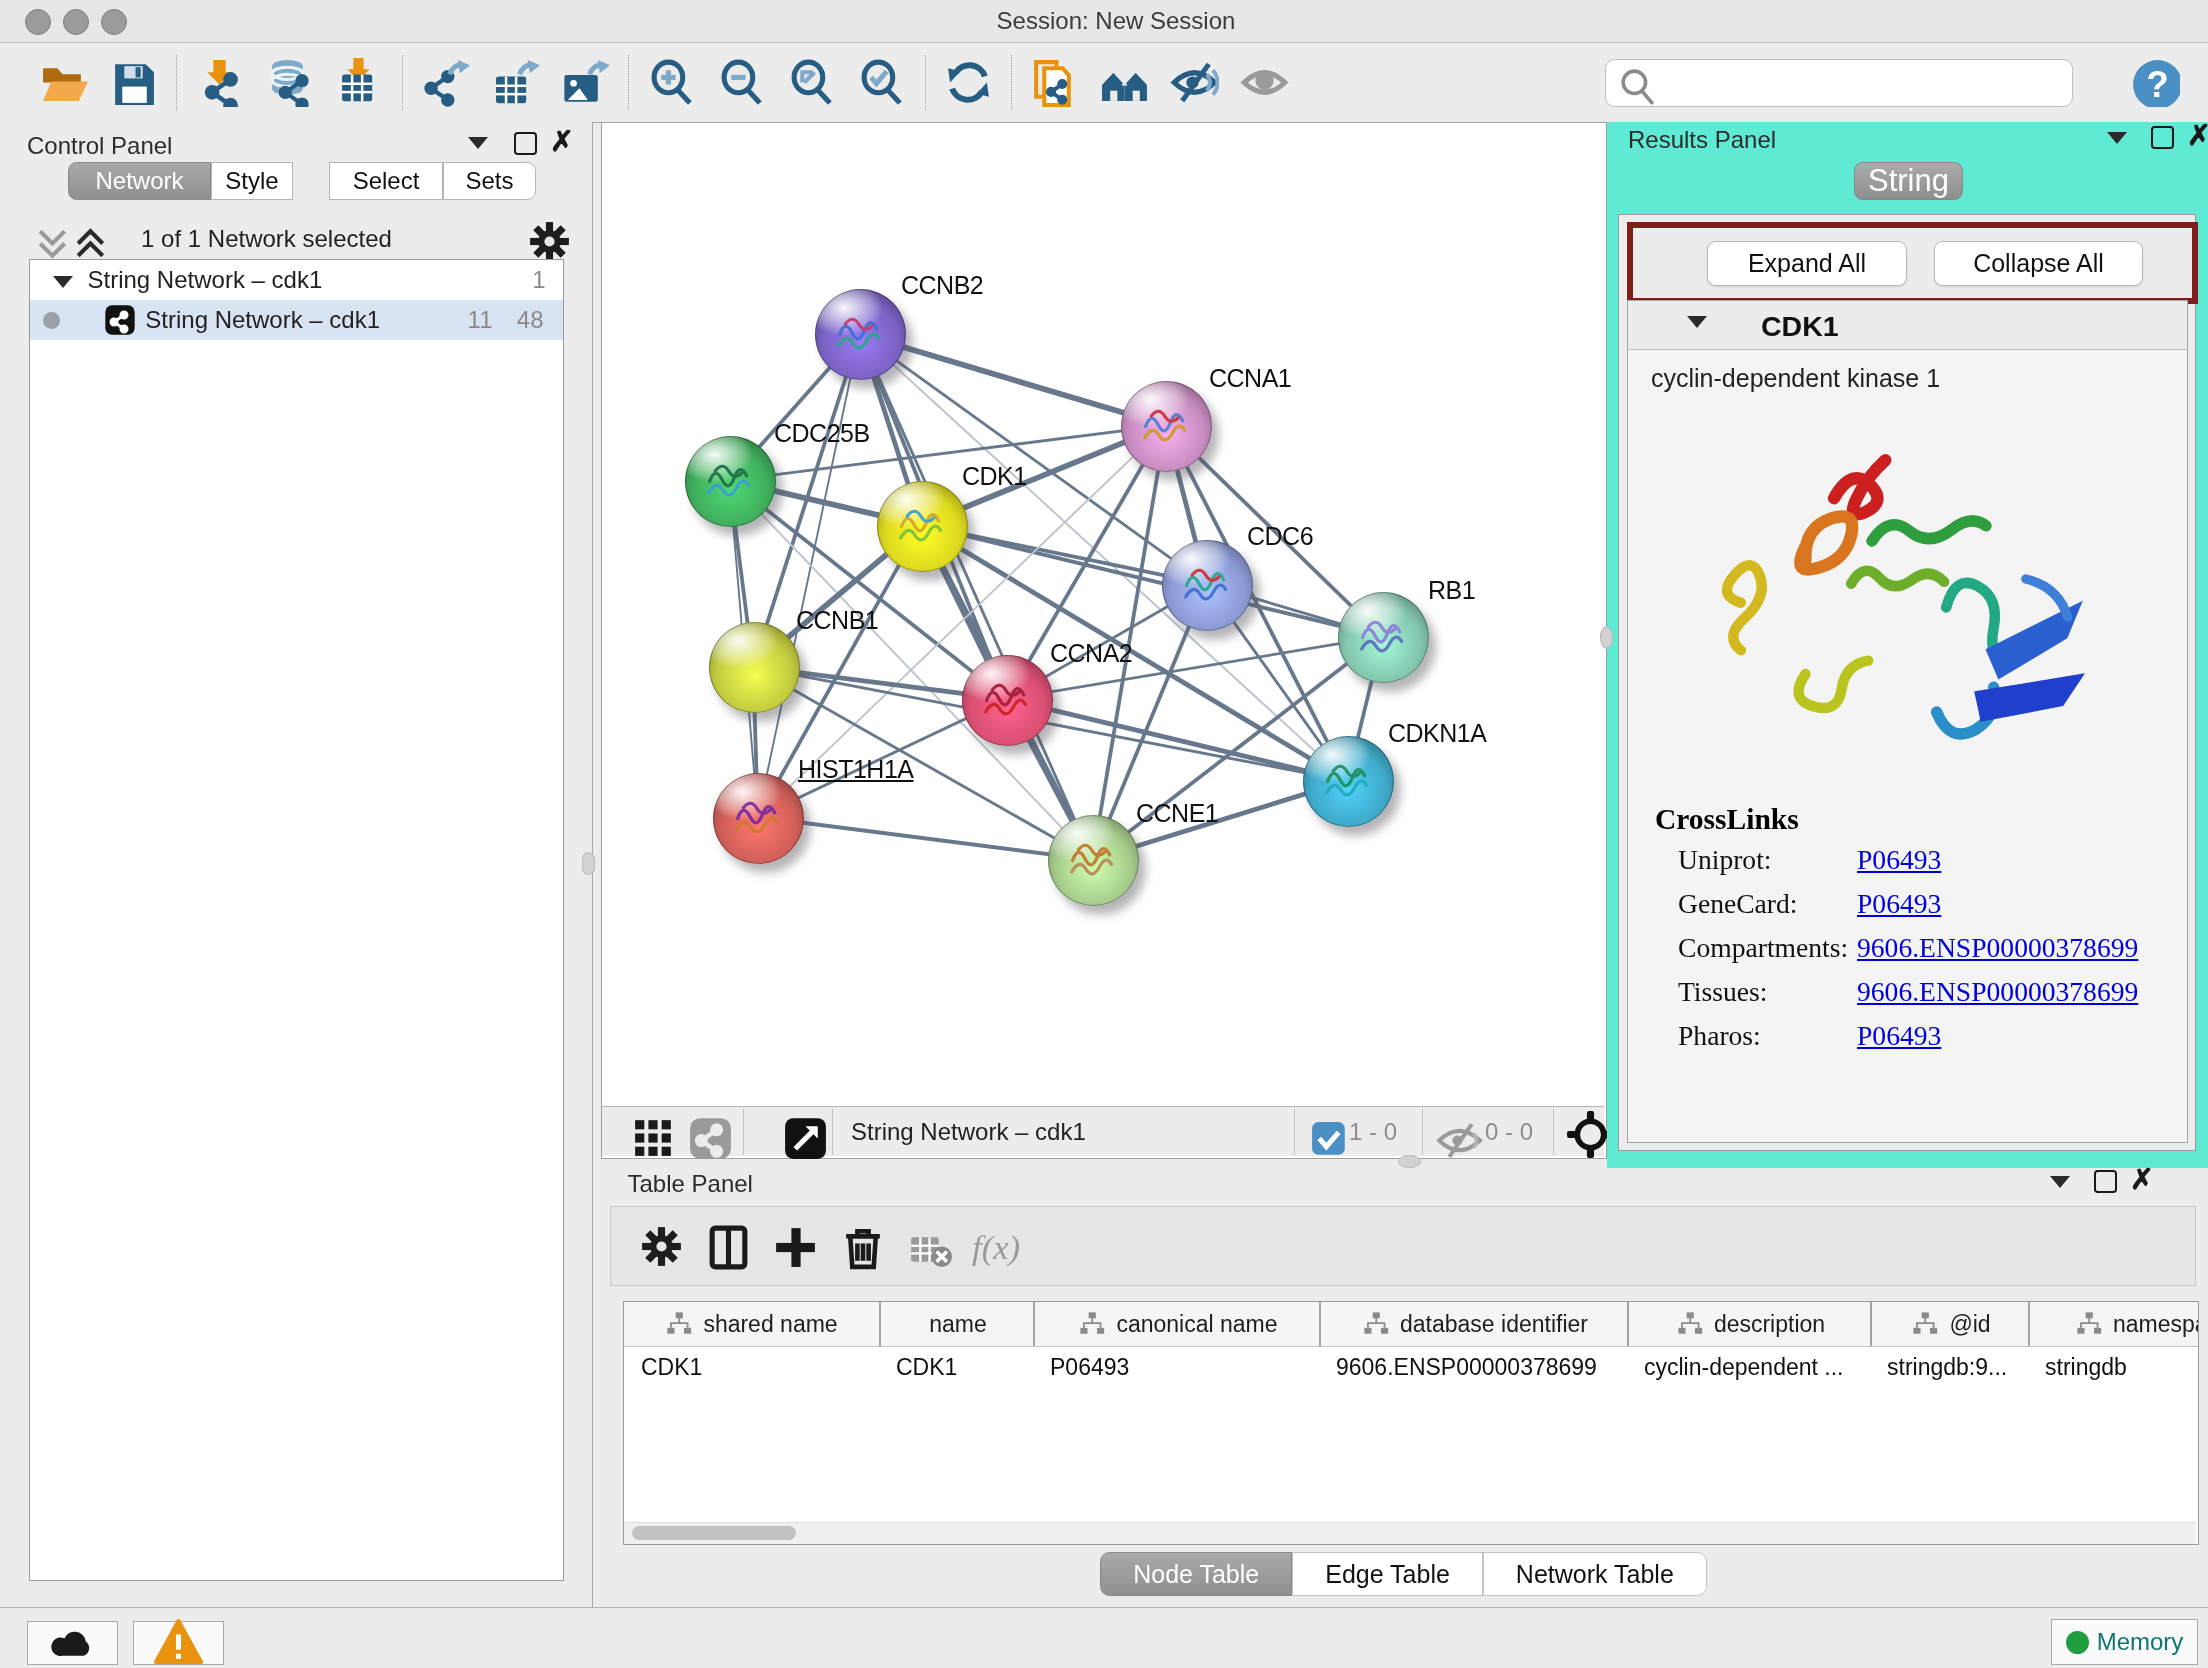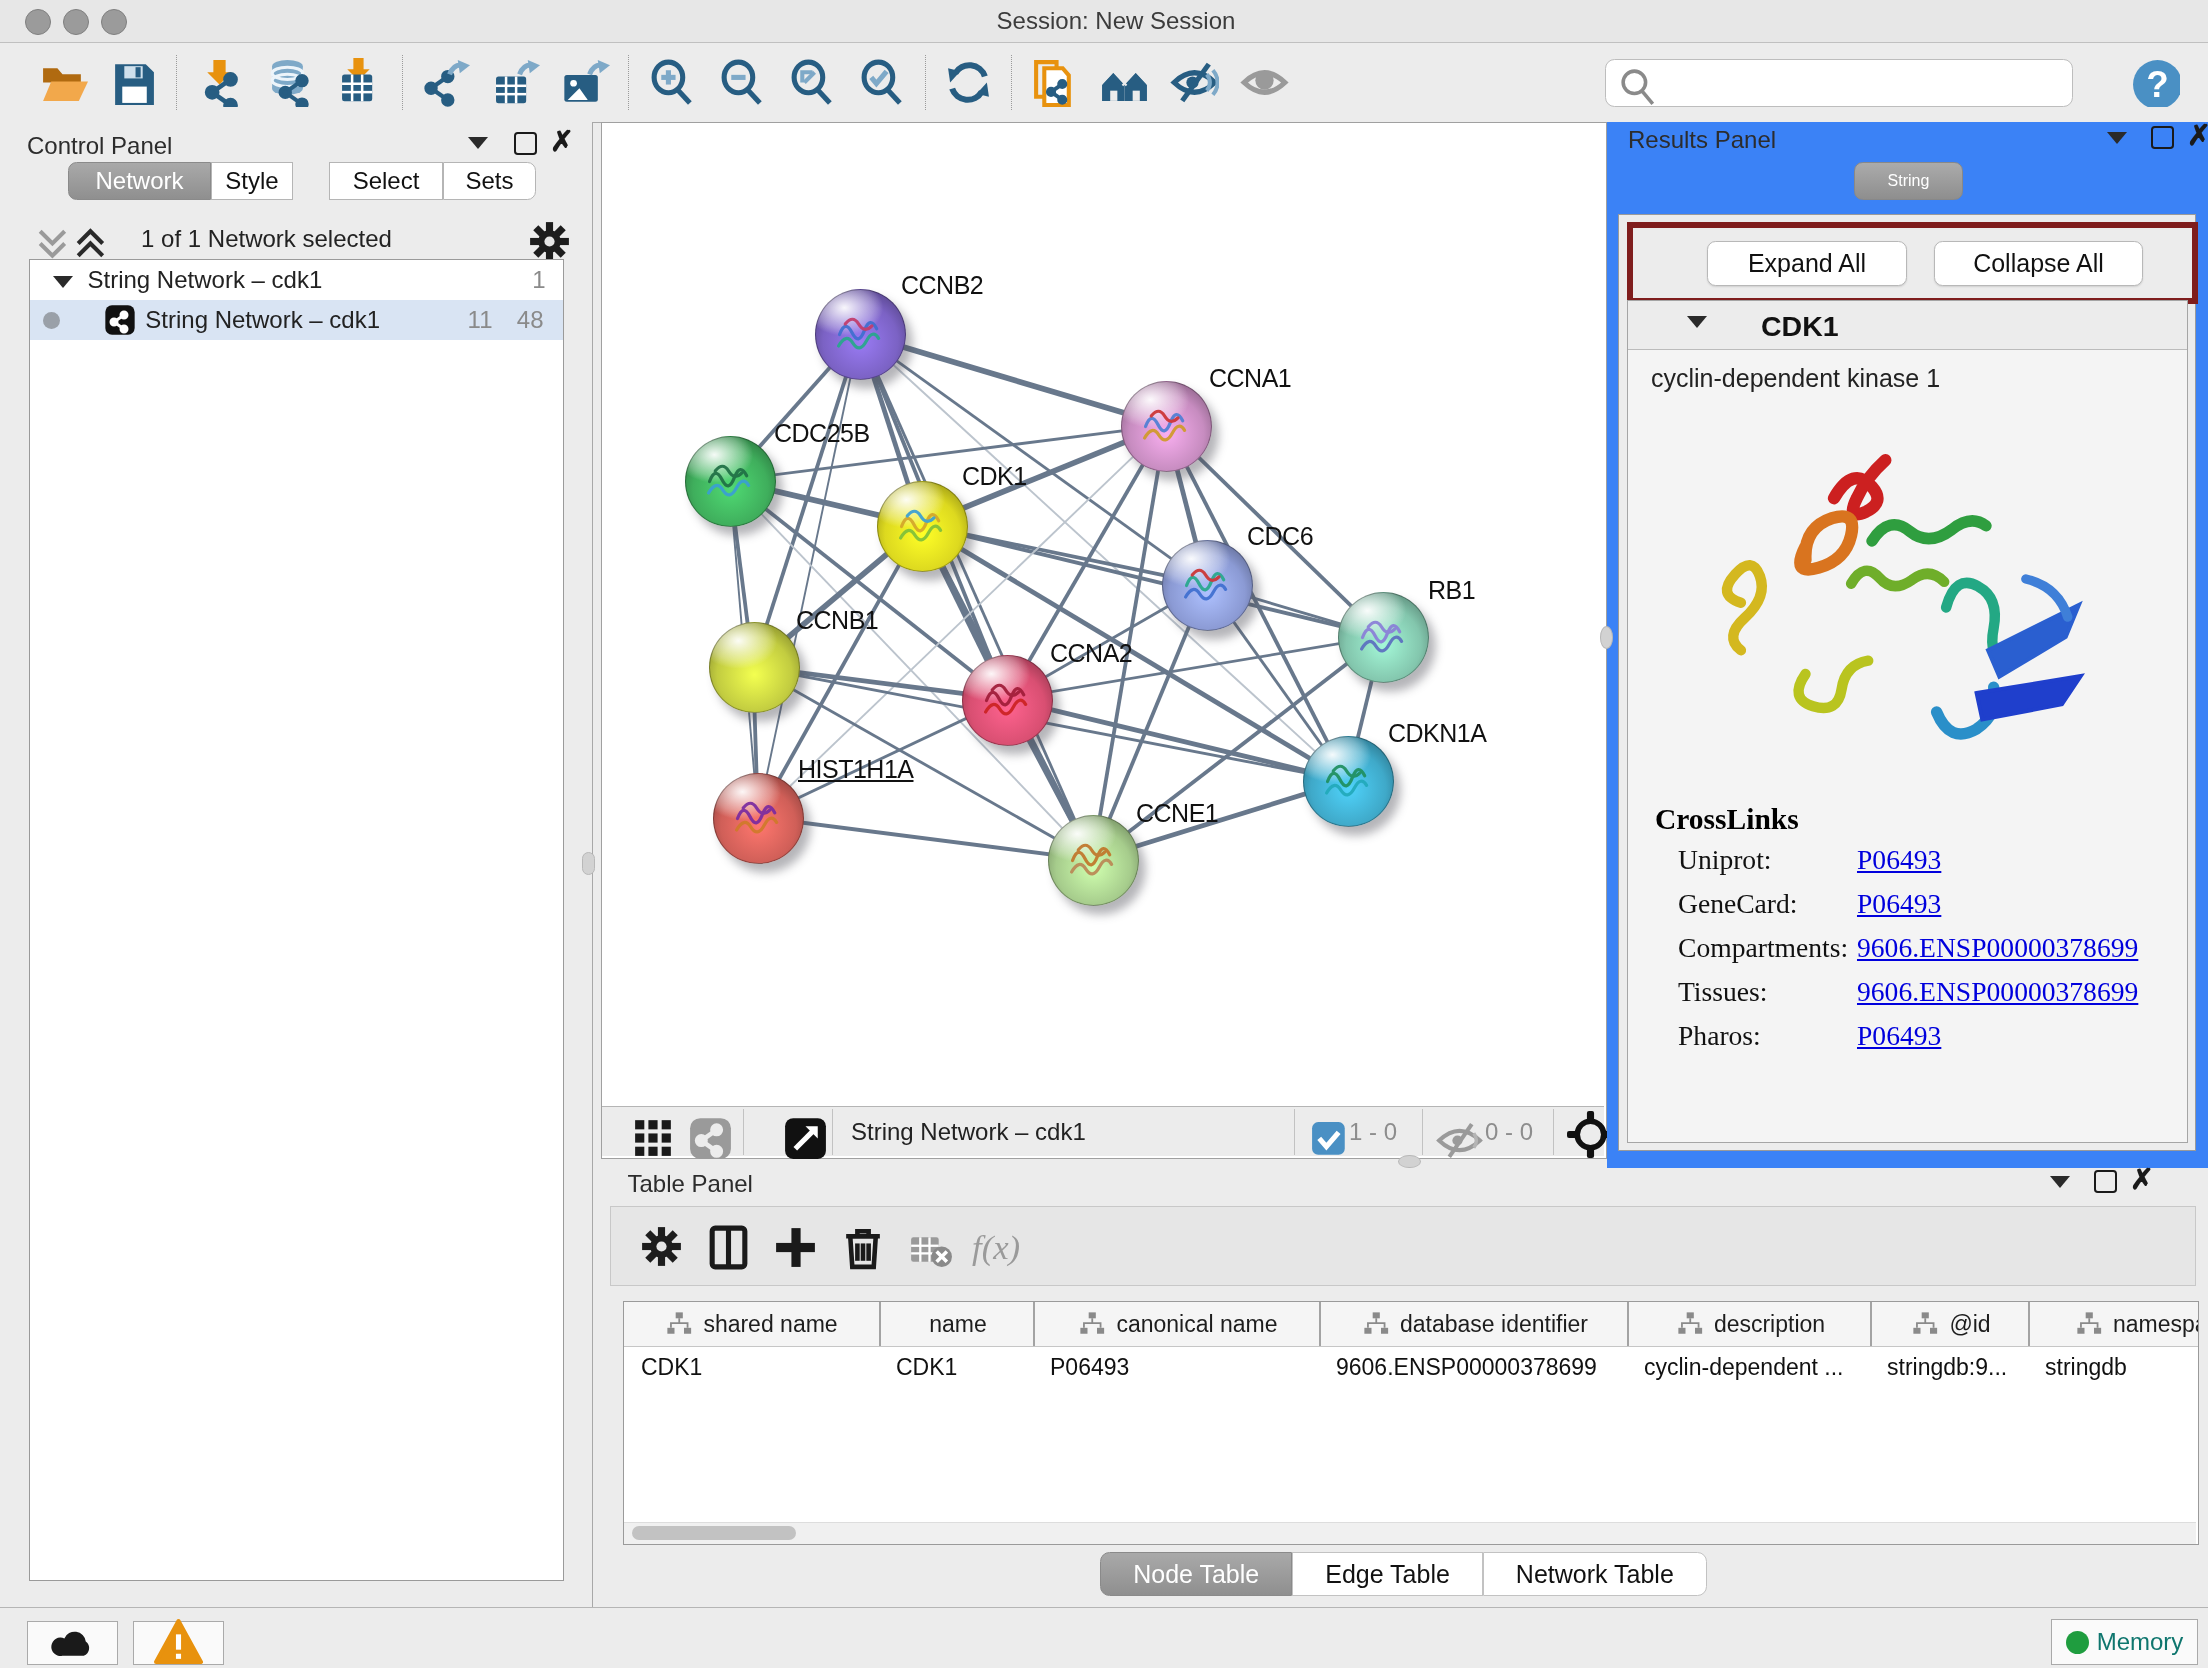--- a/index.html
+++ b/index.html
@@ -48,23 +48,23 @@
   .node{position:absolute;width:89px;height:89px;border-radius:50%;
         box-shadow:6.7px 8.6px 9.5px rgba(70,70,80,.40);border:1px solid rgba(0,0,0,.28);}
   .node svg{position:absolute;left:14.3px;top:14.3px;}
   .nlabel{position:absolute;font-size:25px;font-weight:500;letter-spacing:-0.5px;color:#111;white-space:nowrap;}
   #net-footer{left:0;top:983px;width:1002px;height:49px;background:#ececec;border-top:1px solid #b5b5b5;}
   .fico{position:absolute;top:4.8px;}
   .fsep{position:absolute;top:1.9px;width:0;height:46px;border-left:1px solid #c2c2c2;}
   #net-footer-title{position:absolute;left:249px;top:11.4px;font-size:24px;color:#222;}
   .fcount{position:absolute;top:11.4px;font-size:24px;color:#8d8d8d;}
   
-  #results-panel{left:1607px;top:122px;width:601px;height:1046px;background:#3b82f6;}
+  #results-panel{left:1607px;top:122px;width:601px;height:1046px;background:#5eead4;}
   #string-tab{left:247px;top:40px;width:107px;height:36px;border-radius:8.6px;
-              background:linear-gradient(#ababab,#8e8e8e);color:#fff;font-size:16px;
+              background:linear-gradient(#ababab,#8e8e8e);color:#fff;font-size:31px;
               display:flex;align-items:center;justify-content:center;border:1px solid #888;}
   #rp-outer{left:11.4px;top:92px;width:576px;height:935px;border:1px solid #9a9a9a;background:#ececec;}
   #rp-btnbox{left:7.6px;top:6.7px;width:559px;height:70px;border:6px solid #7f1d1d;background:#ececec;}
   .rp-btn{position:absolute;top:13.3px;height:43px;border:1px solid #b8b8b8;border-radius:8.6px;background:#fff;
           font-size:25px;display:flex;align-items:center;justify-content:center;color:#111;
           box-shadow:0 1px 1.9px rgba(0,0,0,.12);}
   #rp-content{left:7.6px;top:85px;width:559px;height:841px;border:1px solid #a5a5a5;background:#f4f4f4;}
   #rp-entry-head{left:0;top:0;width:559px;height:48px;background:#ececec;border-bottom:1px solid #bbb;}
   #rp-entry-name{position:absolute;left:133px;top:8.6px;font-size:28.5px;font-weight:bold;color:#111;}
   #rp-desc{position:absolute;left:23px;top:63px;font-size:25px;color:#222;}

